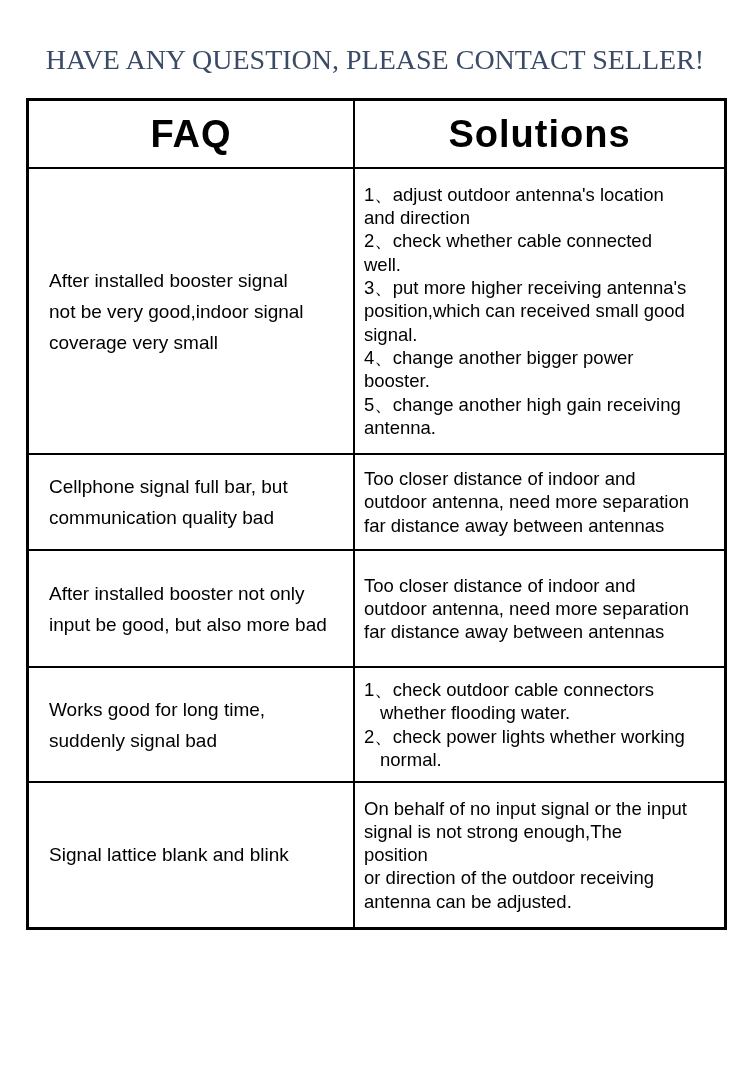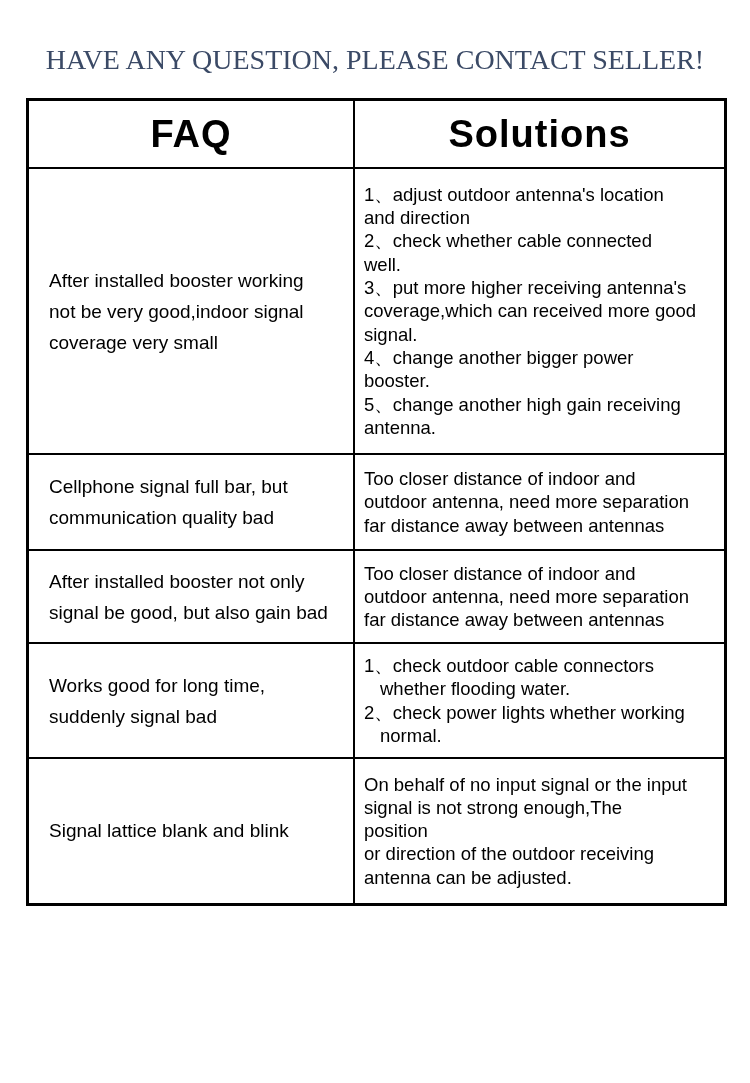--- a/index.html
+++ b/index.html
@@ -20,53 +20,53 @@
 <div class="title">HAVE ANY QUESTION, PLEASE CONTACT SELLER!</div>
 
 <table>
   <tbody>
       <tr>
     <th>FAQ</th>
     <th>Solutions</th>
   </tr>
   <tr style="height:286px">
     <td class="q">
-      <div>After installed booster working</div>
+      <div>After installed booster signal</div>
       <div>not be very good,indoor signal</div>
       <div>coverage very small</div>
     </td>
     <td class="a">
       <div>1、adjust outdoor antenna's location</div>
       <div>and direction</div>
       <div>2、check whether cable connected</div>
       <div>well.</div>
       <div>3、put more higher receiving antenna's</div>
-      <div>coverage,which can received more good</div>
+      <div>position,which can received small good</div>
       <div>signal.</div>
       <div>4、change another bigger power</div>
       <div>booster.</div>
       <div>5、change another high gain receiving</div>
       <div>antenna.</div>
     </td>
   </tr>
   <tr style="height:96px">
     <td class="q">
       <div>Cellphone signal full bar, but</div>
       <div>communication quality bad</div>
     </td>
     <td class="a">
       <div>Too closer distance of indoor and</div>
       <div>outdoor antenna, need more separation</div>
       <div>far distance away between antennas</div>
     </td>
   </tr>
-  <tr style="height:93px">
+  <tr style="height:117px">
     <td class="q">
       <div>After installed booster not only</div>
-      <div>signal be good, but also gain bad</div>
+      <div>input be good, but also more bad</div>
     </td>
     <td class="a">
       <div>Too closer distance of indoor and</div>
       <div>outdoor antenna, need more separation</div>
       <div>far distance away between antennas</div>
     </td>
   </tr>
   <tr style="height:115px">
     <td class="q">
       <div>Works good for long time,</div>

